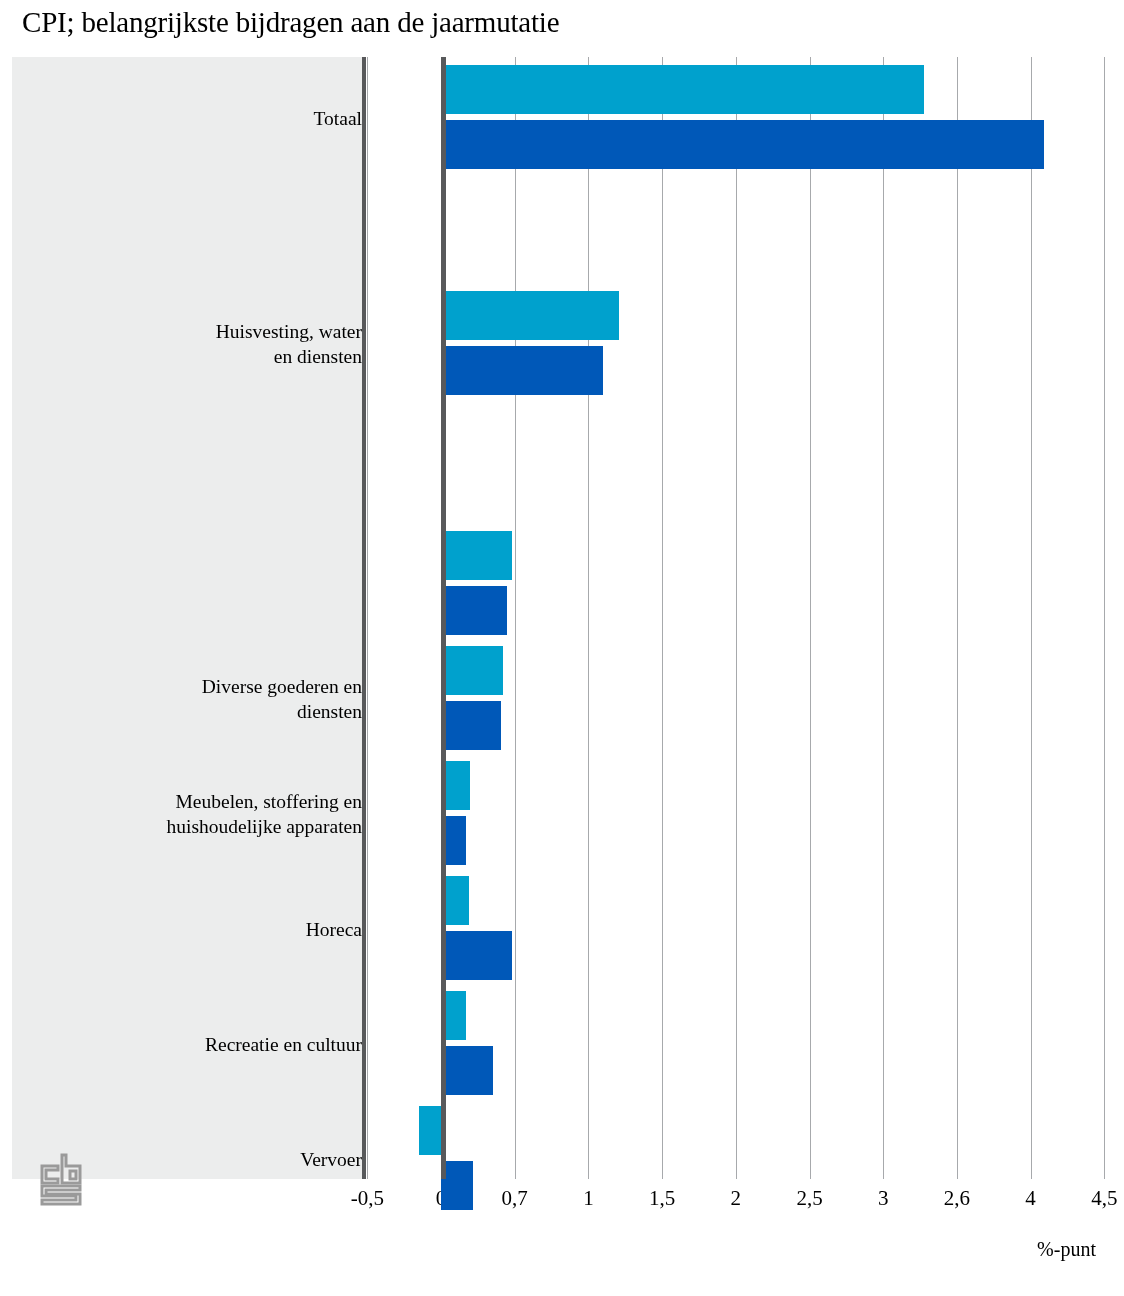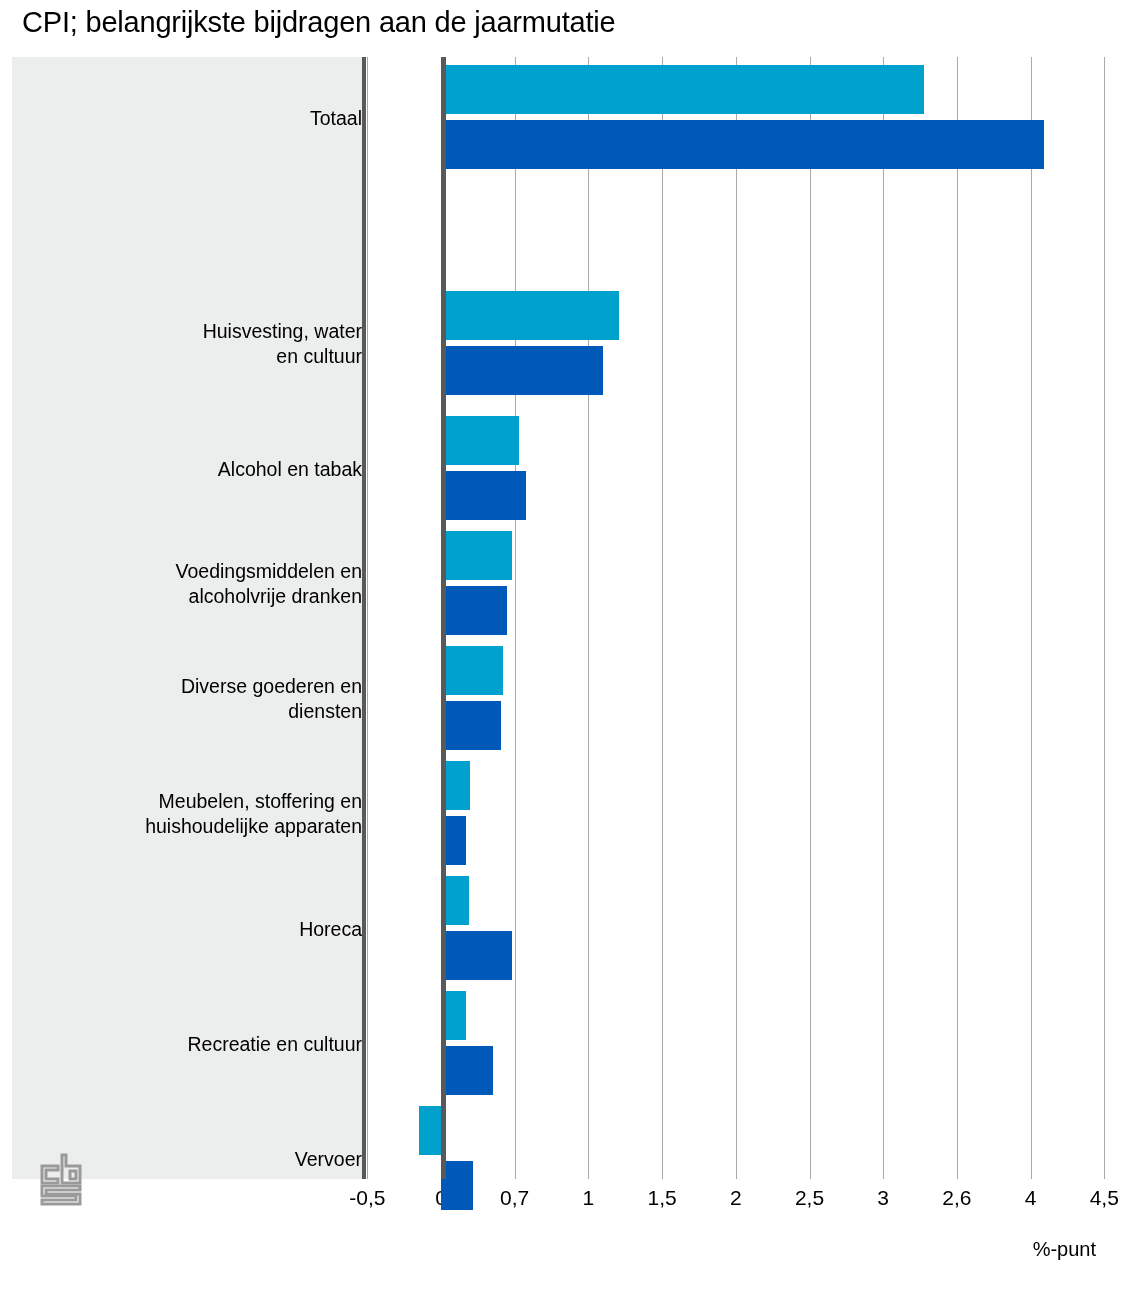--- a/index.html
+++ b/index.html
@@ -2,21 +2,21 @@
 <html><head>
 <meta charset="utf-8">
 <style>
   * { box-sizing: border-box; margin: 0; padding: 0; }
   html, body {
     width: 1124px; height: 1296px;
     background: #ffffff;
     font-family: "Liberation Sans", sans-serif;
     overflow: hidden;
   }
-  #page { position: relative; width: 1112px; height: 1296px; }
+  #page { position: relative; width: 1112px; height: 1296px; font-family: Liberation Serif, serif; }
 
   
   .chart-title {
     position: absolute;
     left: 22px; top: 6px;
     font-size: 29px;
     color: #000000;
     letter-spacing: -0.2px;
     white-space: nowrap;
   }
@@ -135,37 +135,26 @@
         <div class="row" style="top: 4px; height: 114px;">
           <div class="row-label" style="top: 44.5px;">
             <div>Totaal</div>
           </div>
           <div class="bar mei" title="Mei 2025: 3.28" style="left: 429px; width: 483.472px; top: 4px;"></div>
           <div class="bar april" title="April 2025: 4.09" style="left: 429px; width: 602.866px; top: 59px;"></div>
         </div>
         <div class="row" style="top: 230px; height: 114px;">
           <div class="row-label" style="top: 32px;">
             <div>Huisvesting, water</div>
-            <div>en cultuur</div>
+            <div>en diensten</div>
           </div>
           <div class="bar mei" title="Mei 2025: 1.21" style="left: 429px; width: 178.354px; top: 4px;"></div>
           <div class="bar april" title="April 2025: 1.1" style="left: 429px; width: 162.14px; top: 59px;"></div>
         </div>
-        <div class="row" style="top: 355px; height: 114px;">
-          <div class="row-label" style="top: 44.5px;">
-            <div>Alcohol en tabak</div>
-          </div>
-          <div class="bar mei" title="Mei 2025: 0.53" style="left: 429px; width: 78.122px; top: 4px;"></div>
-          <div class="bar april" title="April 2025: 0.58" style="left: 429px; width: 85.492px; top: 59px;"></div>
-        </div>
         <div class="row" style="top: 470px; height: 114px;">
-          <div class="row-label" style="top: 32px;">
-            <div>Voedingsmiddelen en</div>
-            <div>alcoholvrije dranken</div>
-          </div>
           <div class="bar mei" title="Mei 2025: 0.48" style="left: 429px; width: 70.752px; top: 4px;"></div>
           <div class="bar april" title="April 2025: 0.45" style="left: 429px; width: 66.33px; top: 59px;"></div>
         </div>
         <div class="row" style="top: 585px; height: 114px;">
           <div class="row-label" style="top: 32px;">
             <div>Diverse goederen en</div>
             <div>diensten</div>
           </div>
           <div class="bar mei" title="Mei 2025: 0.42" style="left: 429px; width: 61.908px; top: 4px;"></div>
           <div class="bar april" title="April 2025: 0.41" style="left: 429px; width: 60.434px; top: 59px;"></div>

